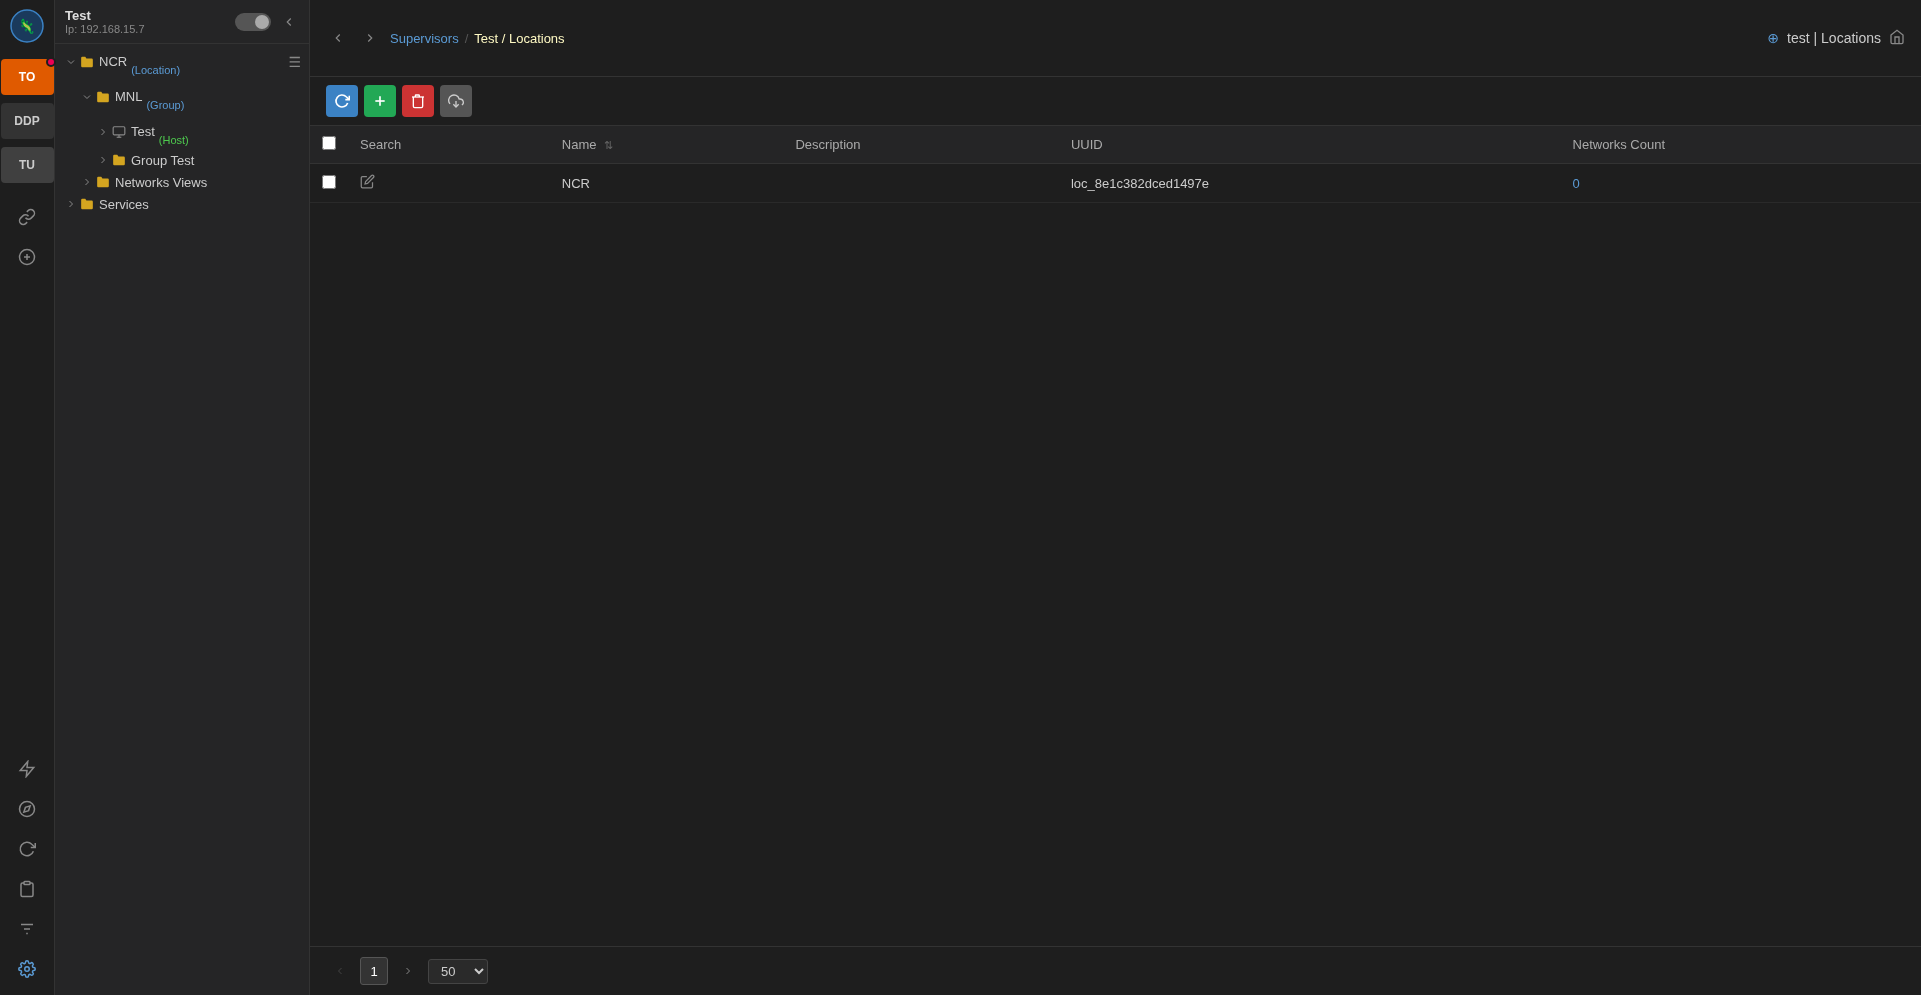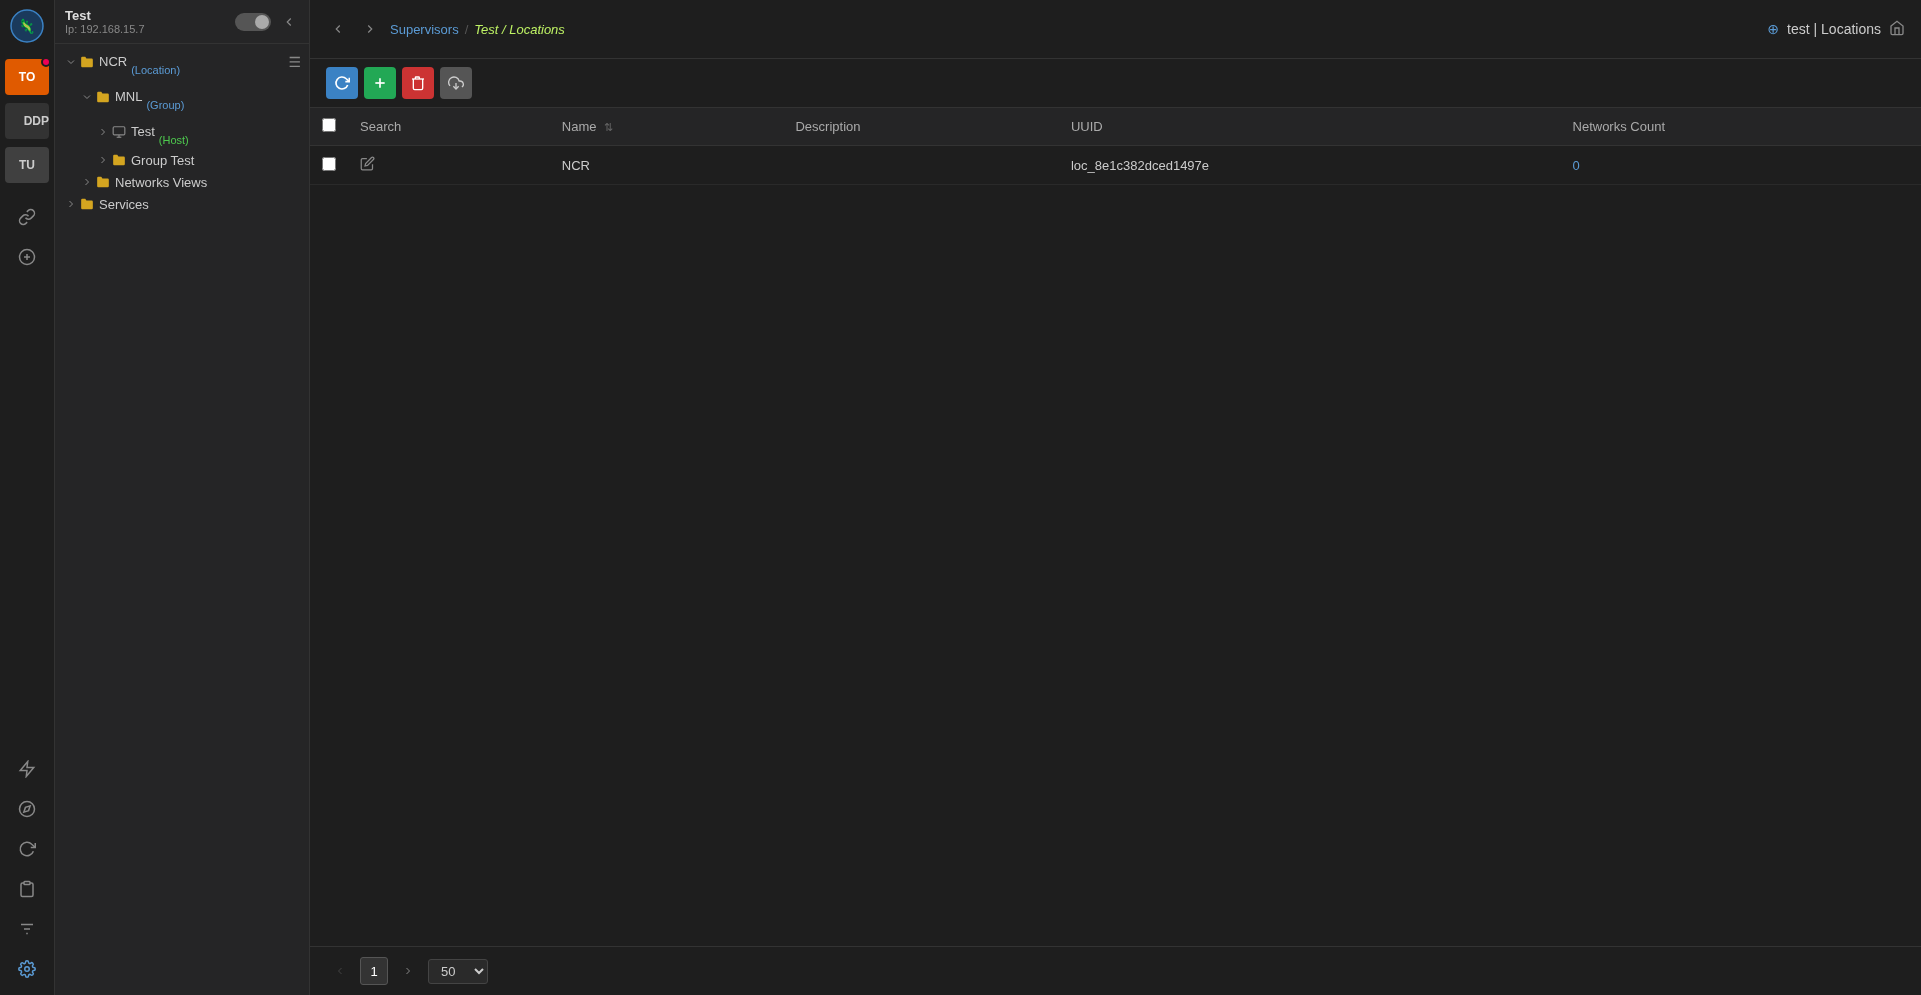--- a/index.html
+++ b/index.html
@@ -19,34 +19,34 @@
       width: 55px;
       background: #1e1e1e;
       display: flex;
       flex-direction: column;
       align-items: center;
       padding: 8px 0;
       border-right: 1px solid #333;
       flex-shrink: 0;
     }
     .icon-bar-avatar {
-      width: 44px;
+      width: 53px;
       height: 36px;
       border-radius: 4px;
       display: flex;
       align-items: center;
       justify-content: center;
       font-weight: bold;
       font-size: 12px;
       margin-bottom: 8px;
       cursor: pointer;
       position: relative;
     }
     .avatar-to { background: #e05a00; color: #fff; }
-    .avatar-ddp { background: #333; color: #ccc; justify-content: flex-end; }
+    .avatar-ddp { background: #333; color: #ccc; }
     .avatar-tu { background: #404040; color: #ccc; }
     .badge-dot {
       position: absolute;
       top: -2px;
       right: -2px;
       width: 10px;
       height: 10px;
       background: #e05;
       border-radius: 50%;
       border: 2px solid #1e1e1e;
@@ -201,21 +201,21 @@
       background: #1e1e1e;
       display: flex;
       flex-direction: column;
       overflow: hidden;
     }
 
     
     .top-bar {
       display: flex;
       align-items: center;
-      padding: 17px 16px;
+      padding: 26px 16px;
       border-bottom: 1px solid #333;
       gap: 8px;
     }
     .nav-btn {
       width: 24px;
       height: 24px;
       display: flex;
       align-items: center;
       justify-content: center;
       color: #888;
@@ -228,21 +228,21 @@
       gap: 6px;
       color: #888;
       font-size: 13px;
     }
     .breadcrumb-link {
       color: #5b9bd5;
       cursor: pointer;
       text-decoration: none;
     }
     .breadcrumb-sep { color: #555; }
-    .breadcrumb-current { color: #bef264; font-style: italic; }
+    .breadcrumb-current { color: #fef9c3; }
     .top-bar-right {
       margin-left: auto;
       display: flex;
       align-items: center;
       gap: 8px;
       color: #ccc;
       font-size: 14px;
     }
     .location-icon { color: #5b9bd5; }
 

